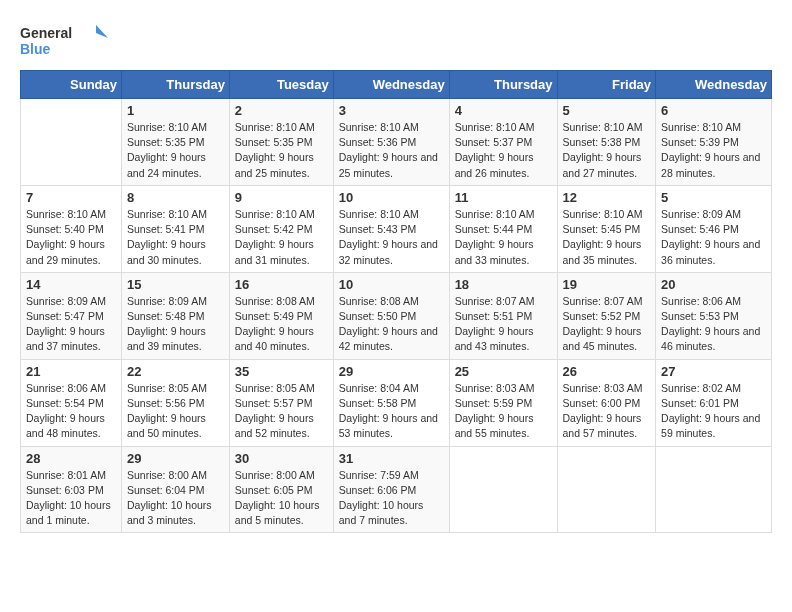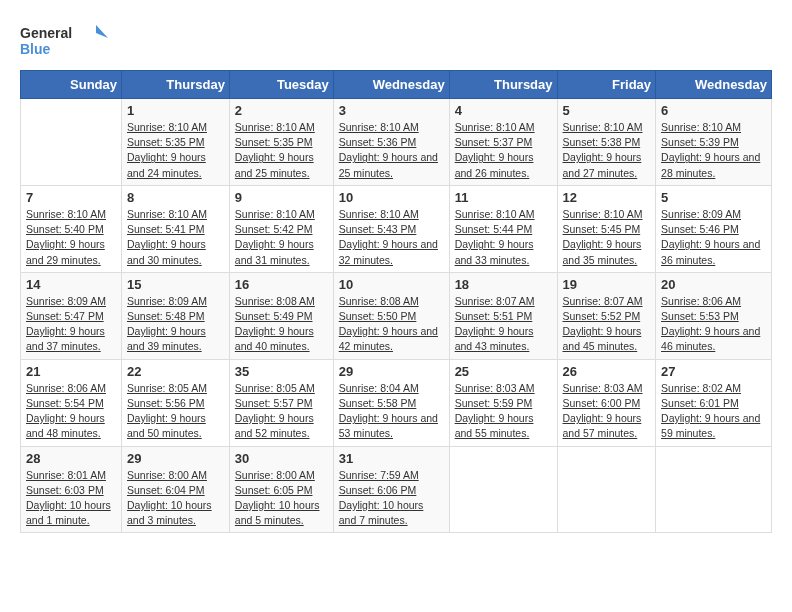--- a/index.html
+++ b/index.html
@@ -67,21 +67,20 @@
       font-weight: bold;
       font-size: 13px;
       color: #333;
       display: block;
       margin-bottom: 2px;
     }
     .day-info {
       font-size: 10.5px;
       color: #333;
       line-height: 1.45;
-      text-decoration: underline;
     }
     .empty-cell {
       background: #fff !important;
     }
   </style>
 </head>
 <body>
 
 <div class="header-section">
   <div class="logo">

